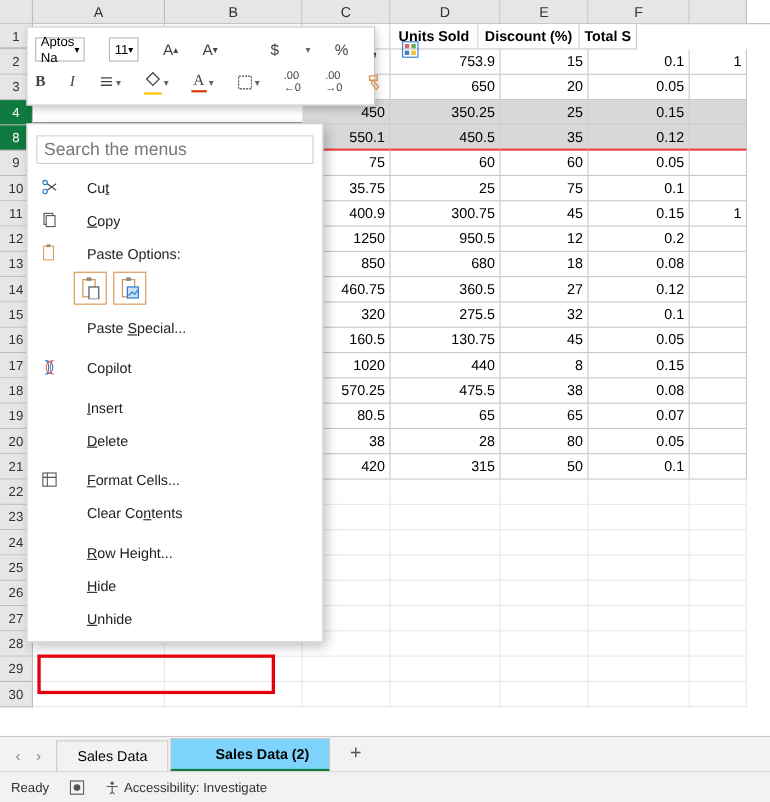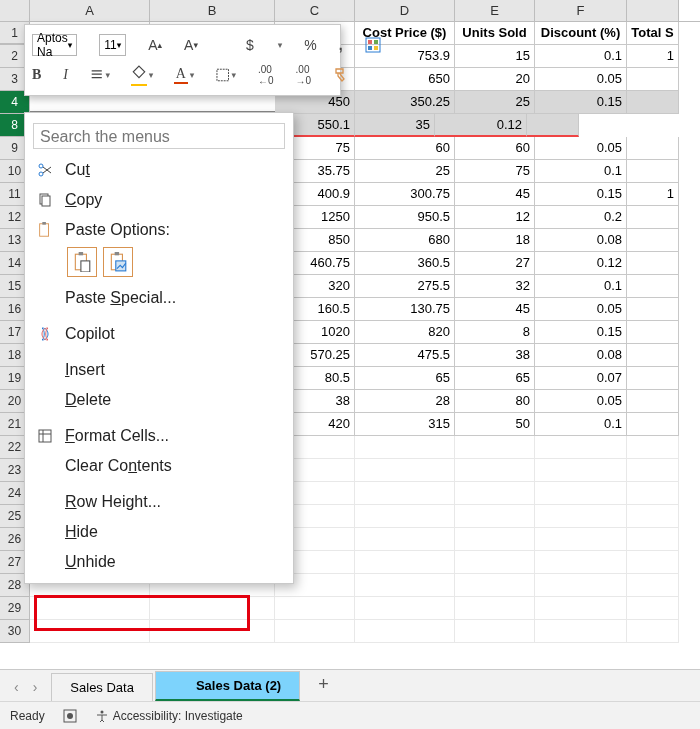--- a/index.html
+++ b/index.html
@@ -79,23 +79,23 @@
     border:1px solid #c9c9c9;
     box-shadow:3px 4px 10px rgba(0,0,0,.25);
     padding:4px 0 6px;
   }
   .search{
     margin:6px 8px 6px 8px; height:26px;
     border:1px solid #cfcfcf; color:#777;
     font-size:16px; padding:4px 6px;
   }
   .mi{
-    display:flex; align-items:center; gap:10px;
+    display:flex; align-items:center; gap:24px;
     height:30px; padding:0 12px 0 10px;
-    font-size:16px; color:#222;
+    font-size:13px; color:#222;
   }
   .mi .mic{width:20px;height:20px;display:flex;align-items:center;justify-content:center;color:#555}
   .mi .mic svg{width:16px;height:16px}
   .mi.b{font-weight:400}
   .paste-row{display:flex;gap:6px;padding:2px 0 6px 42px}
   .pbtn{width:30px;height:30px;border:1px solid #d89350;background:#fff;display:flex;align-items:center;justify-content:center}
   .pbtn svg{width:18px;height:20px}
   .mi.spaced{margin-top:6px}
   .unhide-box{
     position:absolute; left:34px; top:595px;
@@ -141,21 +141,20 @@
   <div class="col-h cG"></div>
 </div>
 
 <div class="grid">
 
   <div class="row hdrrow">
     <div class="rownum">1</div>
     <div class="cell cA hdr"></div>
     <div class="cell cB hdr"></div>
     <div class="cell cC hdr"></div>
-    <div class="cell cD hdr">Cost Price ($)</div>
     <div class="cell cE hdr">Units Sold</div>
     <div class="cell cF hdr">Discount (%)</div>
     <div class="cell cG hdr">Total S</div>
   </div>
   <div class="row">
       <div class="rownum">2</div>
       <div class="cell cA"></div>
       <div class="cell cB"></div>
       <div class="cell cC"></div>
       <div class="cell cD">753.9</div>
@@ -181,20 +180,21 @@
       <div class="cell cD">350.25</div>
       <div class="cell cE">25</div>
       <div class="cell cF">0.15</div>
       <div class="cell cG"></div>
     </div>
   <div class="row sel selbot">
       <div class="rownum sel">8</div>
       <div class="cell cA"></div>
       <div class="cell cB"></div>
       <div class="cell cC">550.1</div>
+      <div class="cell cD">450.5</div>
       <div class="cell cE">35</div>
       <div class="cell cF">0.12</div>
       <div class="cell cG"></div>
     </div>
   <div class="row">
       <div class="rownum">9</div>
       <div class="cell cA"></div>
       <div class="cell cB"></div>
       <div class="cell cC">75</div>
       <div class="cell cD">60</div>
@@ -270,21 +270,21 @@
       <div class="cell cD">130.75</div>
       <div class="cell cE">45</div>
       <div class="cell cF">0.05</div>
       <div class="cell cG"></div>
     </div>
   <div class="row">
       <div class="rownum">17</div>
       <div class="cell cA"></div>
       <div class="cell cB"></div>
       <div class="cell cC">1020</div>
-      <div class="cell cD">820</div>
+      <div class="cell cD">440</div>
       <div class="cell cE">8</div>
       <div class="cell cF">0.15</div>
       <div class="cell cG"></div>
     </div>
   <div class="row">
       <div class="rownum">18</div>
       <div class="cell cA"></div>
       <div class="cell cB"></div>
       <div class="cell cC">570.25</div>
       <div class="cell cD">475.5</div>

